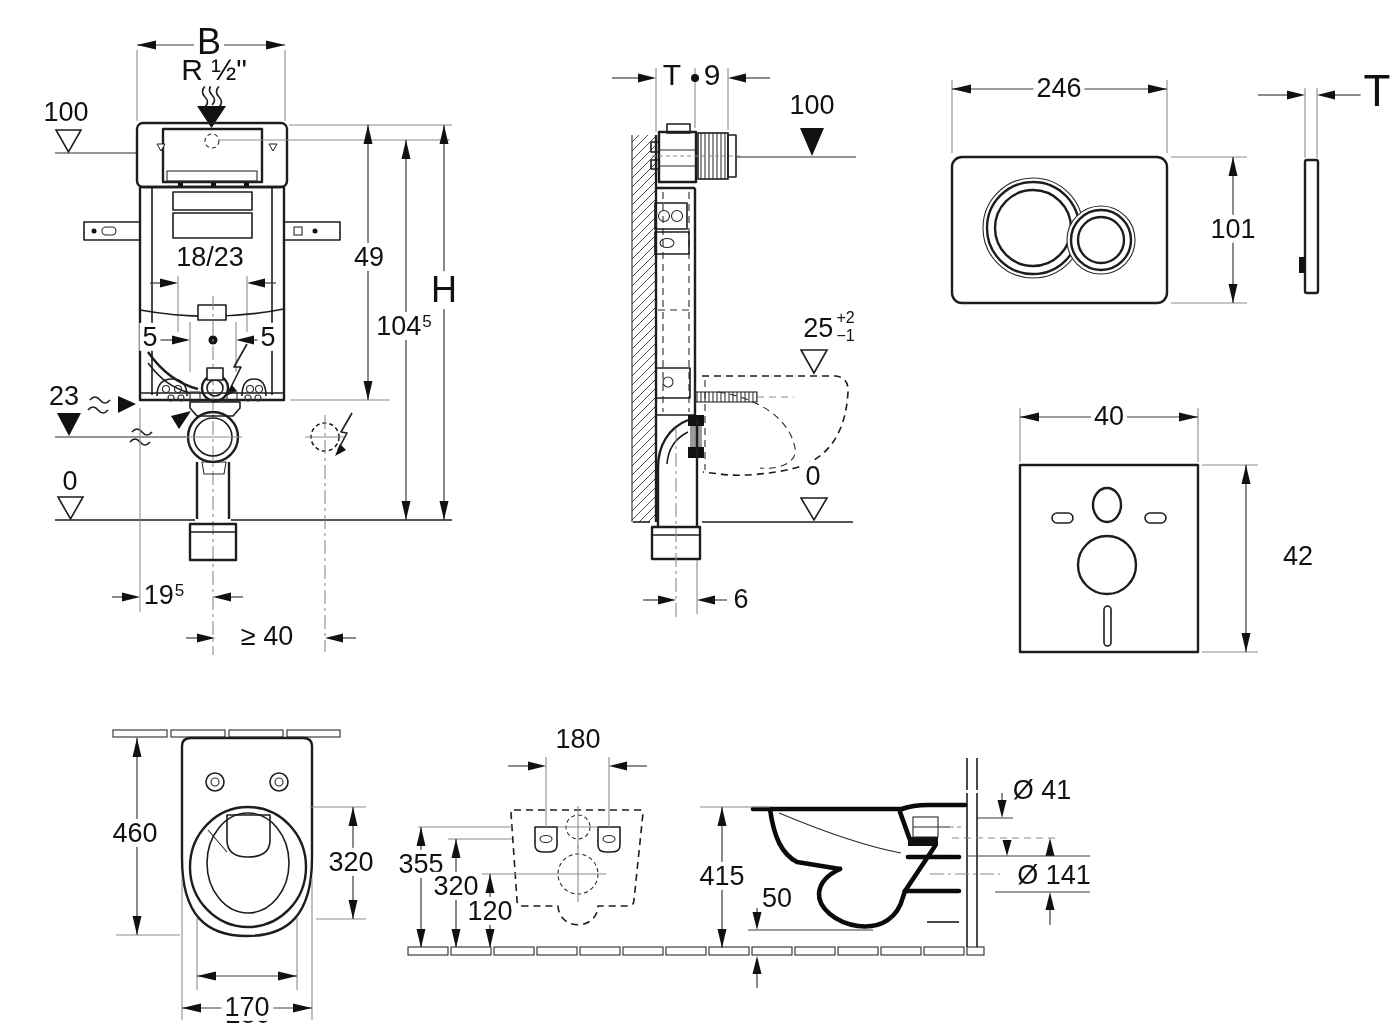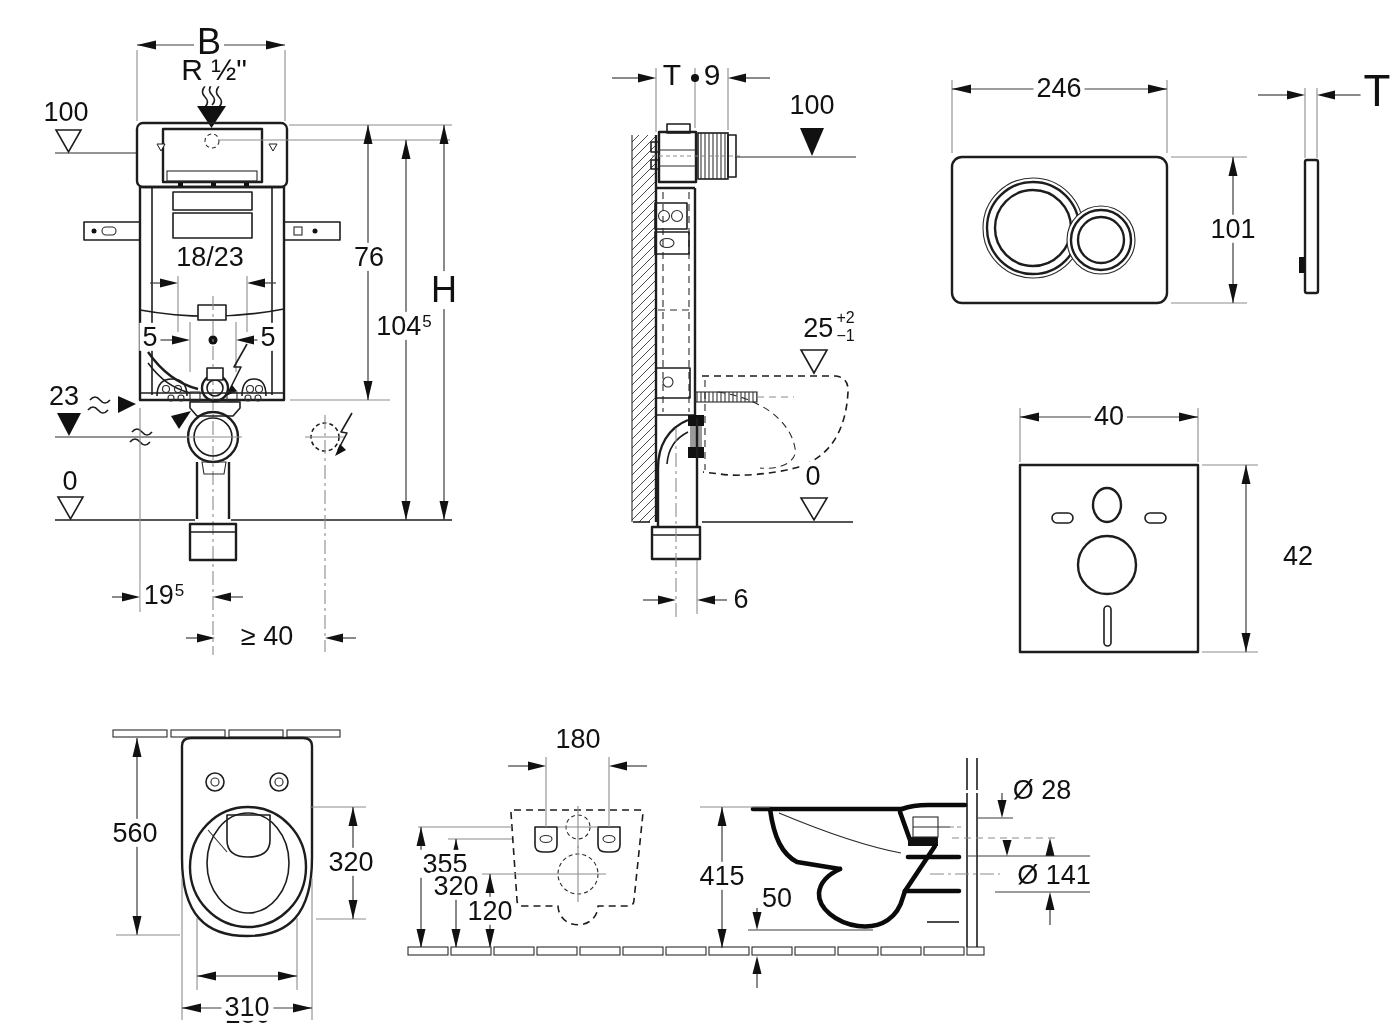--- a/index.html
+++ b/index.html
@@ -468,21 +468,21 @@
     <line class="dim" x1="1050" y1="910" x2="1050" y2="925"></line>
   </g>
 </svg>
 
 <div class="lbl xl" style="left:209px;top:42px">B</div>
 <div class="lbl lg" style="left:214px;top:70px">R ½"</div>
 <div class="lbl" style="left:66px;top:112px">100</div>
 <div class="lbl" style="left:210px;top:257px">18/23</div>
 <div class="lbl" style="left:150px;top:337px">5</div>
 <div class="lbl" style="left:268px;top:337px">5</div>
-<div class="lbl" style="left:369px;top:257px">76</div>
+<div class="lbl" style="left:369px;top:257px">49</div>
 <div class="lbl" style="left:404px;top:326px"><span>104</span><span class="sp">5</span></div>
 <div class="lbl xl" style="left:444px;top:290px">H</div>
 <div class="lbl" style="left:64px;top:396px">23</div>
 <div class="lbl" style="left:70px;top:481px">0</div>
 <div class="lbl" style="left:164px;top:595px"><span>19</span><span class="sp">5</span></div>
 <div class="lbl" style="left:267px;top:636px">≥ 40</div>
 
 <div class="lbl lg" style="left:672px;top:75px">T</div>
 <div class="lbl lg" style="left:712px;top:75px">9</div>
 <div class="lbl" style="left:812px;top:105px">100</div>
@@ -493,28 +493,28 @@
 <div class="lbl" style="left:813px;top:476px">0</div>
 <div class="lbl" style="left:741px;top:599px">6</div>
 
 <div class="lbl" style="left:1059px;top:88px">246</div>
 <div class="lbl" style="left:1233px;top:229px">101</div>
 <div class="lbl tt" style="left:1377px;top:91px">T</div>
 
 <div class="lbl" style="left:1109px;top:416px">40</div>
 <div class="lbl" style="left:1298px;top:556px">42</div>
 
-<div class="lbl" style="left:135px;top:833px">560</div>
+<div class="lbl" style="left:135px;top:833px">460</div>
 <div class="lbl" style="left:351px;top:862px">320</div>
 <div class="lbl" style="left:248px;top:1014px">280</div>
-<div class="lbl" style="left:247px;top:1007px">310</div>
+<div class="lbl" style="left:247px;top:1007px">170</div>
 
 <div class="lbl" style="left:578px;top:739px">180</div>
-<div class="lbl" style="left:445px;top:864px">355</div>
+<div class="lbl" style="left:421px;top:864px">355</div>
 <div class="lbl" style="left:456px;top:886px">320</div>
 <div class="lbl" style="left:490px;top:911px">120</div>
 
 <div class="lbl" style="left:722px;top:876px">415</div>
 <div class="lbl" style="left:777px;top:898px">50</div>
-<div class="lbl" style="left:1042px;top:790px">Ø 28</div>
+<div class="lbl" style="left:1042px;top:790px">Ø 41</div>
 <div class="lbl" style="left:1054px;top:875px">Ø 141</div>
 
 </div>
 
 </body></html>

